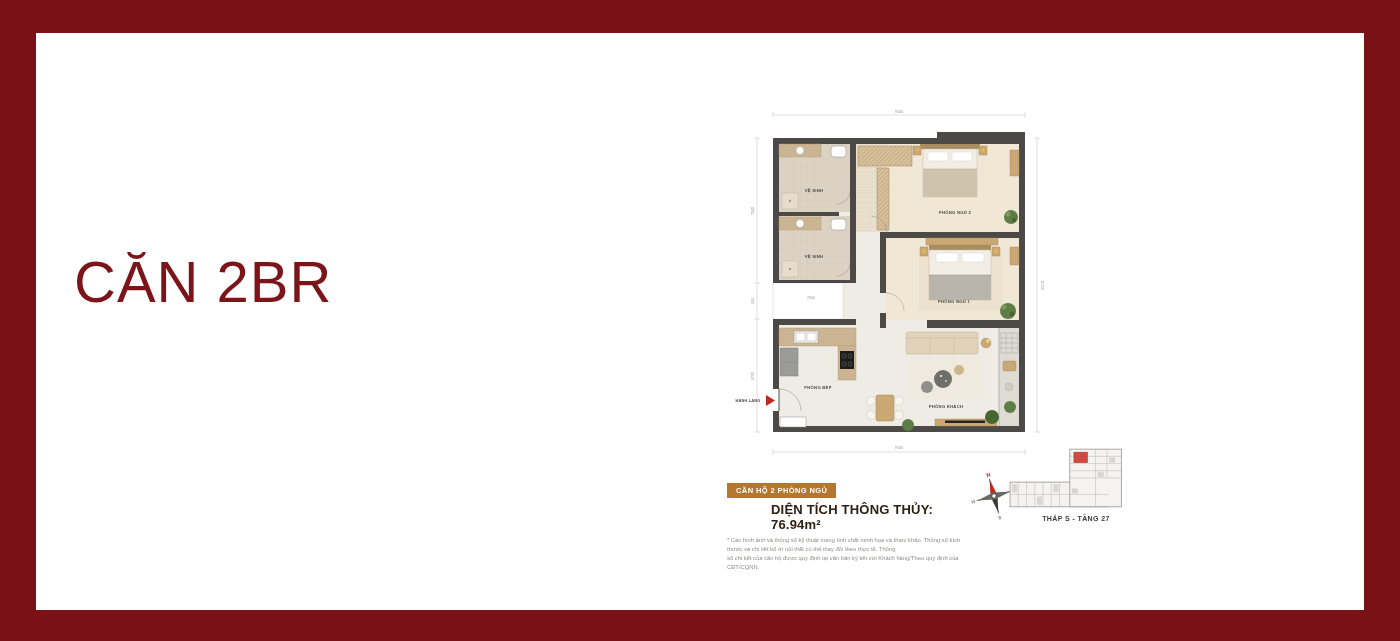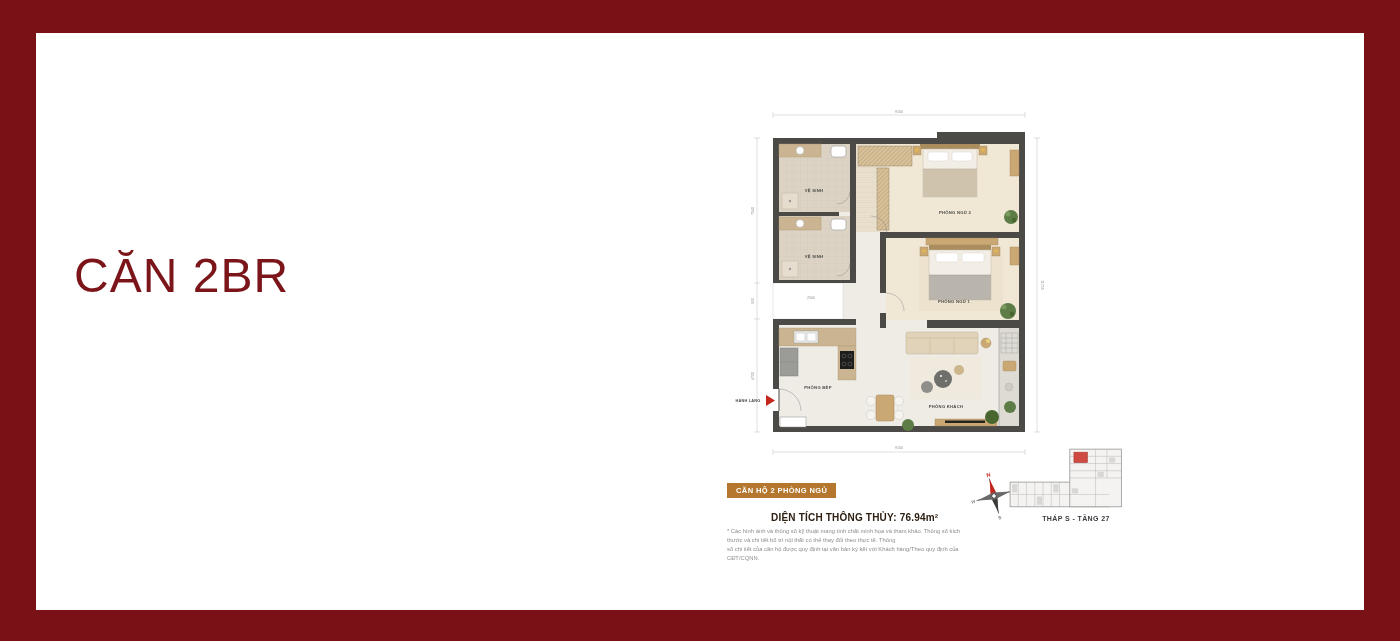--- a/index.html
+++ b/index.html
@@ -1,24 +1,24 @@
 <!DOCTYPE html>
 <html><head>
 <meta charset="utf-8">
 <style>
   html,body{margin:0;padding:0;}
   body{width:1400px;height:641px;overflow:hidden;font-family:"Liberation Sans",sans-serif;background:#ffffff;}
   .frame{position:absolute;left:0;top:0;width:1400px;height:641px;background:#7a1116;}
   .canvas{position:absolute;left:36px;top:33px;right:36px;bottom:31px;background:#ffffff;}
-  .title{position:absolute;left:38px;top:215px;font-size:48px;font-weight:400;letter-spacing:1px;color:#7b151a;}
+  .title{position:absolute;left:38px;top:215px;font-size:58px;font-weight:400;letter-spacing:1px;color:#7b151a;}
   .plan-wrap{position:absolute;left:694px;top:62px;width:320px;height:370px;}
   .plan-wrap svg{width:100%;height:100%;display:block;}
   .info{position:absolute;left:691px;top:446px;width:245px;}
   .badge{display:inline-block;background:#b5772e;color:#ffffff;font-size:7.5px;font-weight:700;letter-spacing:.4px;padding:3px 9px;}
-  .area{margin-top:14px;font-size:10px;font-weight:700;color:#2e2013;letter-spacing:.2px;padding-left:44px;}
+  .area{margin-top:4px;font-size:13px;font-weight:700;color:#2e2013;letter-spacing:.2px;padding-left:44px;}
   .disclaimer{margin-top:4px;font-size:5.8px;color:#8f8d8a;line-height:1.55;}
   .compass{position:absolute;left:932px;top:437px;width:52px;height:52px;}
   .locator{position:absolute;left:972px;top:413px;width:136px;}
   .locator svg{width:136px;height:66px;display:block;}
   .locator-caption{margin-top:3px;text-align:center;font-size:7px;font-weight:700;color:#3c3c3a;letter-spacing:.4px;}
   text{font-family:"Liberation Sans",sans-serif;}
   .room-label{font-size:4.2px;font-weight:700;fill:#4a4a46;letter-spacing:.25px;}
   .dim-label{font-size:3.6px;fill:#90908e;}
   .hl-label{font-size:3.9px;font-weight:700;fill:#4a4a46;letter-spacing:.2px;}
 </style>

